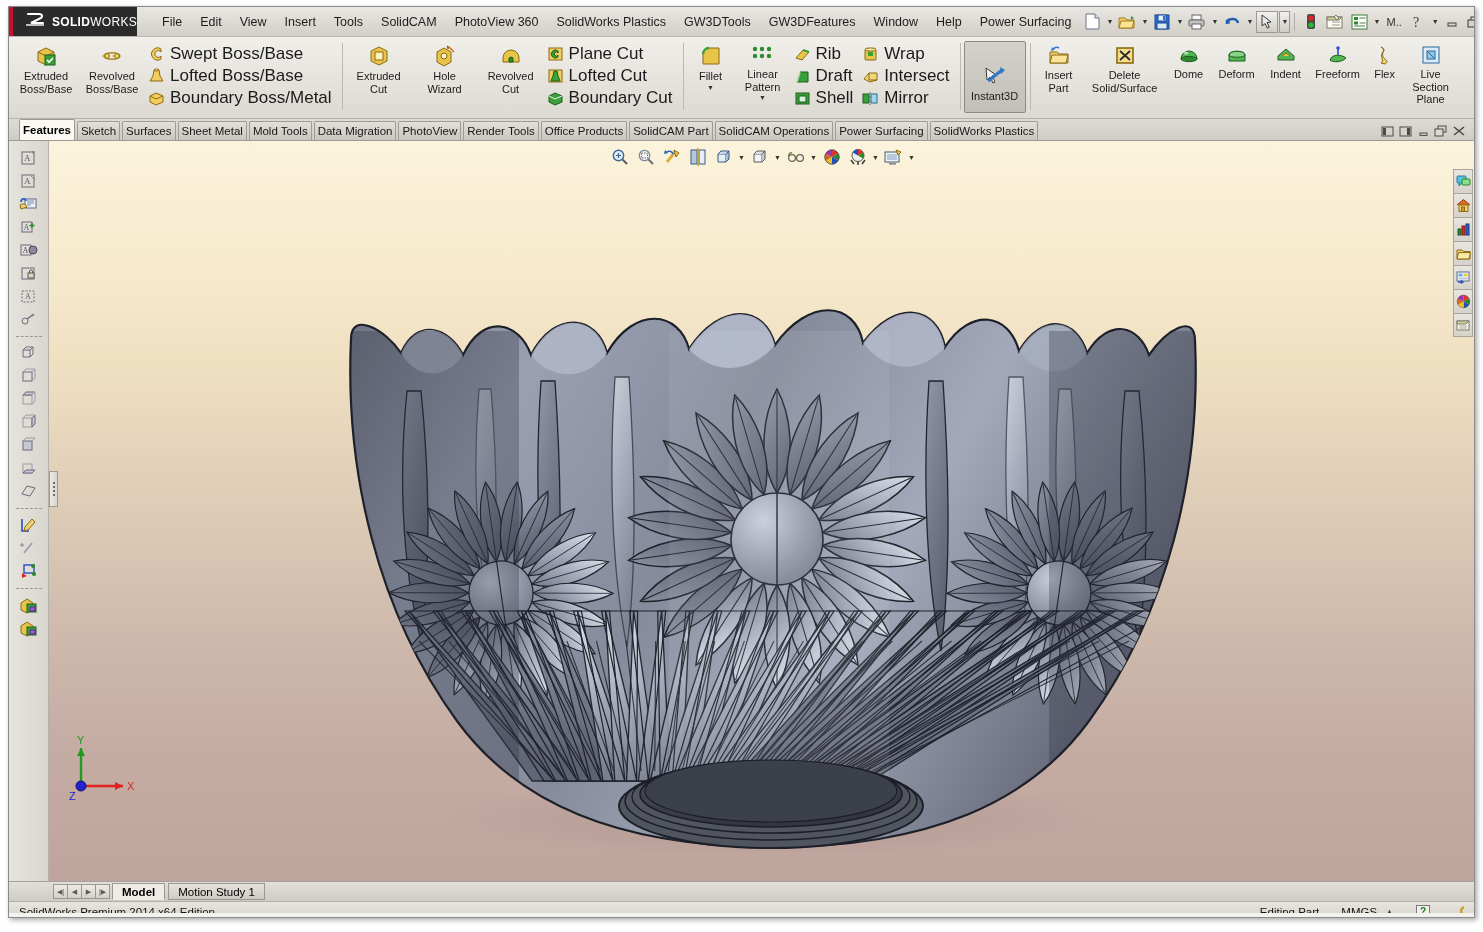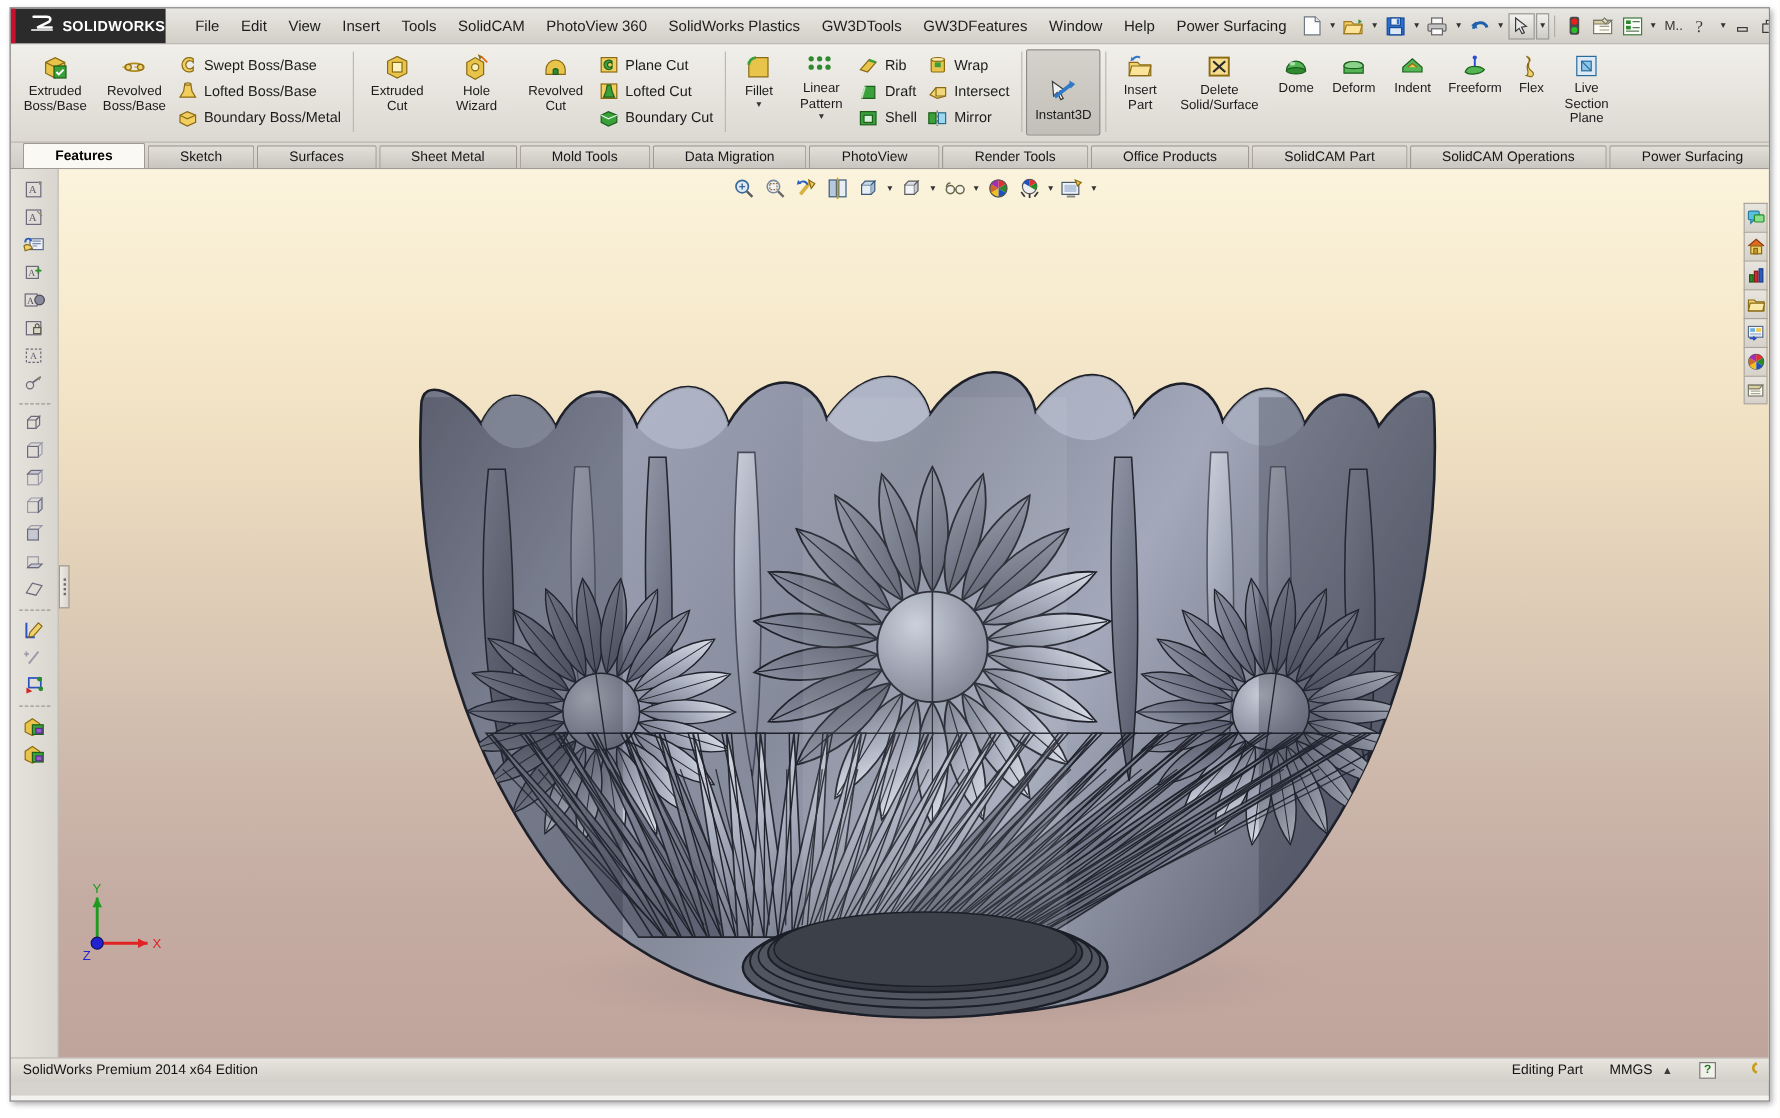--- a/index.html
+++ b/index.html
@@ -42,21 +42,21 @@
     font-size: 13px;
     letter-spacing: 0.3px;
   }
   #brand .ds-logo {
     font-style: italic;
     font-weight: bold;
     font-size: 14px;
     margin-right: 5px;
   }
   #brand .sw-name { font-weight: bold; font-size: 12px; }
-  #brand .sw-name .thin { font-weight: bold; text-align: right; }
+  #brand .sw-name .thin { font-weight: normal; text-align: right; }
 
   .menu-items { display: flex; align-items: center; margin-left: 16px; }
   .menu-item {
     padding: 4px 9px;
     font-size: 12.5px;
     color: #1d1d1d;
     white-space: nowrap;
     cursor: default;
   }
 
@@ -126,21 +126,21 @@
   }
   .big-btn .ico { margin-bottom: 3px; }
   .small-list {
     display: flex; flex-direction: column;
     justify-content: flex-start;
     padding-top: 2px;
   }
   .small-btn {
     display: flex; align-items: center;
     padding: 1px 6px 1px 3px;
-    font-size: 12px;
+    font-size: 17px;
     color: #1b1b1b;
     height: 22px;
     white-space: nowrap;
     cursor: default;
   }
   .small-btn .ico { margin-right: 5px; }
   .drop-caret {
     font-size: 7px; color:#333; text-align:center; margin-top:1px;
   }
 
@@ -152,21 +152,21 @@
     height: 22px;
     background: linear-gradient(to bottom,#dedbd5,#cfccc5);
     display: flex;
     align-items: flex-end;
     padding-left: 10px;
     border-bottom: 1px solid #9f9b94;
     position: relative;
   }
   .tab {
     height: 19px;
-    padding: 0 26px;
+    padding: 0 3px;
     display: flex; align-items: center;
     font-size: 11.5px;
     color: #171717;
     background: linear-gradient(to bottom,#e3e0da,#c9c6bf);
     border: 1px solid #9f9b94;
     border-bottom: none;
     margin-right: 2px;
     border-radius: 2px 2px 0 0;
     cursor: default;
     white-space: nowrap;
@@ -1463,20 +1463,30 @@
           <path d="M0 0 L0 -38" stroke="#1f9a1f" stroke-width="2.4"></path>
           <path d="M0 -38 l-4 8 l8 0z" fill="#1f9a1f"></path>
           <text x="-4" y="-42" font-size="11" fill="#1f9a1f" font-family="Liberation Sans, sans-serif">Y</text>
           <circle cx="0" cy="0" r="5" fill="#2222d0" stroke="#111166"></circle>
           <text x="-12" y="14" font-size="11" fill="#2222d0" font-family="Liberation Sans, sans-serif">Z</text>
         </g>
       </svg>
     </div>
   </div>
 
+  <div id="bottom-tabs">
+    <div class="navbtn">◀|</div>
+    <div class="navbtn">◀</div>
+    <div class="navbtn">▶</div>
+    <div class="navbtn">|▶</div>
+    <div id="bottom-tab-list" style="display:flex;align-items:center;">
+        <div class="btab active">Model</div>
+        <div class="btab">Motion Study 1</div>
+      </div>
+  </div>
 
   <div id="status-bar">
     <div id="status-left">SolidWorks Premium 2014 x64 Edition</div>
     <div id="status-right">
       <div>Editing Part</div>
       <div>MMGS</div>
       <div style="margin-left:8px;font-size:9px;color:#3a3a3a;">▲</div>
       <div class="sb-help">?</div>
       <div style="margin-left:26px;">
         <svg width="12" height="12" viewBox="0 0 12 12">

